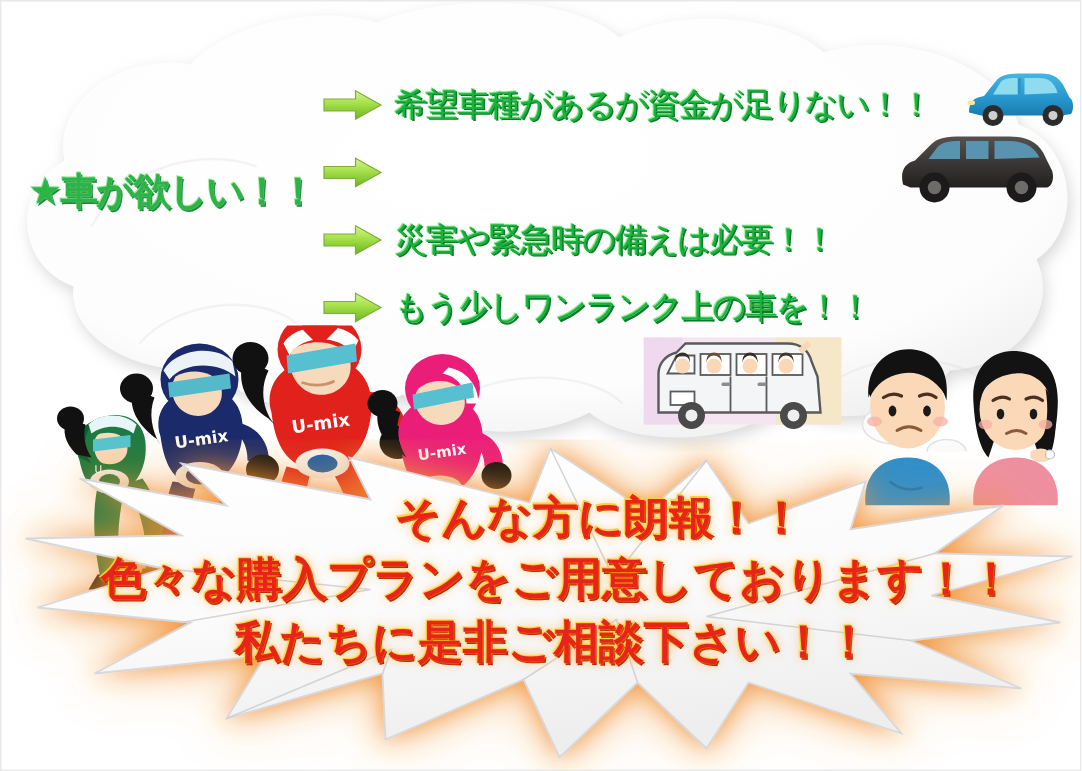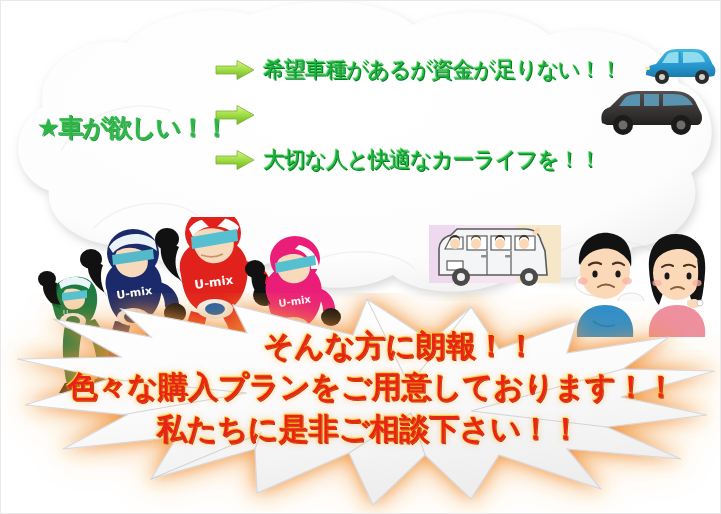--- a/index.html
+++ b/index.html
@@ -26,21 +26,20 @@
     left:18px;top:110px;
     font-size:25px;
     font-weight:bold;
     color:#2cb446;
     letter-spacing:-1px;
     white-space:nowrap;
     text-shadow:
       0 0 1px #b8f0b8,
       1px 1px 0 #0f8c33,
       -0.5px -0.5px 0 #8ee08e;
-    margin-left: 18px;
   }
 
   .bullets{position:absolute;left:214px;top:46px;width:470px;}
   .bline{
     position:relative;
     height:45px;
     display:flex;
     align-items:center;
     white-space:nowrap;
   }
@@ -167,26 +166,32 @@
         </svg>
         <span class="btxt">希望車種があるが資金が足りない！！</span>
       </div>
 
       <div class="bline">
         <svg class="arrow" viewBox="0 0 40 22">
           <path fill="url(#ag1)" stroke="#7fae3a" stroke-width=".8" d="M1 7 L22 7 L22 1.5 L39 11 L22 20.5 L22 15 L1 15 Z"></path>
         </svg>
       </div>
 
-
       <div class="bline">
         <svg class="arrow" viewBox="0 0 40 22">
           <path fill="url(#ag1)" stroke="#7fae3a" stroke-width=".8" d="M1 7 L22 7 L22 1.5 L39 11 L22 20.5 L22 15 L1 15 Z"></path>
         </svg>
-        <span class="btxt">大切な人と快適なカーライフを！！</span>
+        <span class="btxt">災害や緊急時の備えは必要！！</span>
+      </div>
+
+      <div class="bline">
+        <svg class="arrow" viewBox="0 0 40 22">
+          <path fill="url(#ag1)" stroke="#7fae3a" stroke-width=".8" d="M1 7 L22 7 L22 1.5 L39 11 L22 20.5 L22 15 L1 15 Z"></path>
+        </svg>
+        <span class="btxt">もう少しワンランク上の車を！！</span>
       </div>
 
     </div>
   </div>
 
   <svg class="car-blue" viewBox="0 0 76 46">
     <defs>
       <linearGradient id="bcg" x1="0" y1="0" x2="0" y2="1">
         <stop offset="0%" stop-color="#45b6e0"></stop>
         <stop offset="60%" stop-color="#2796cd"></stop>

